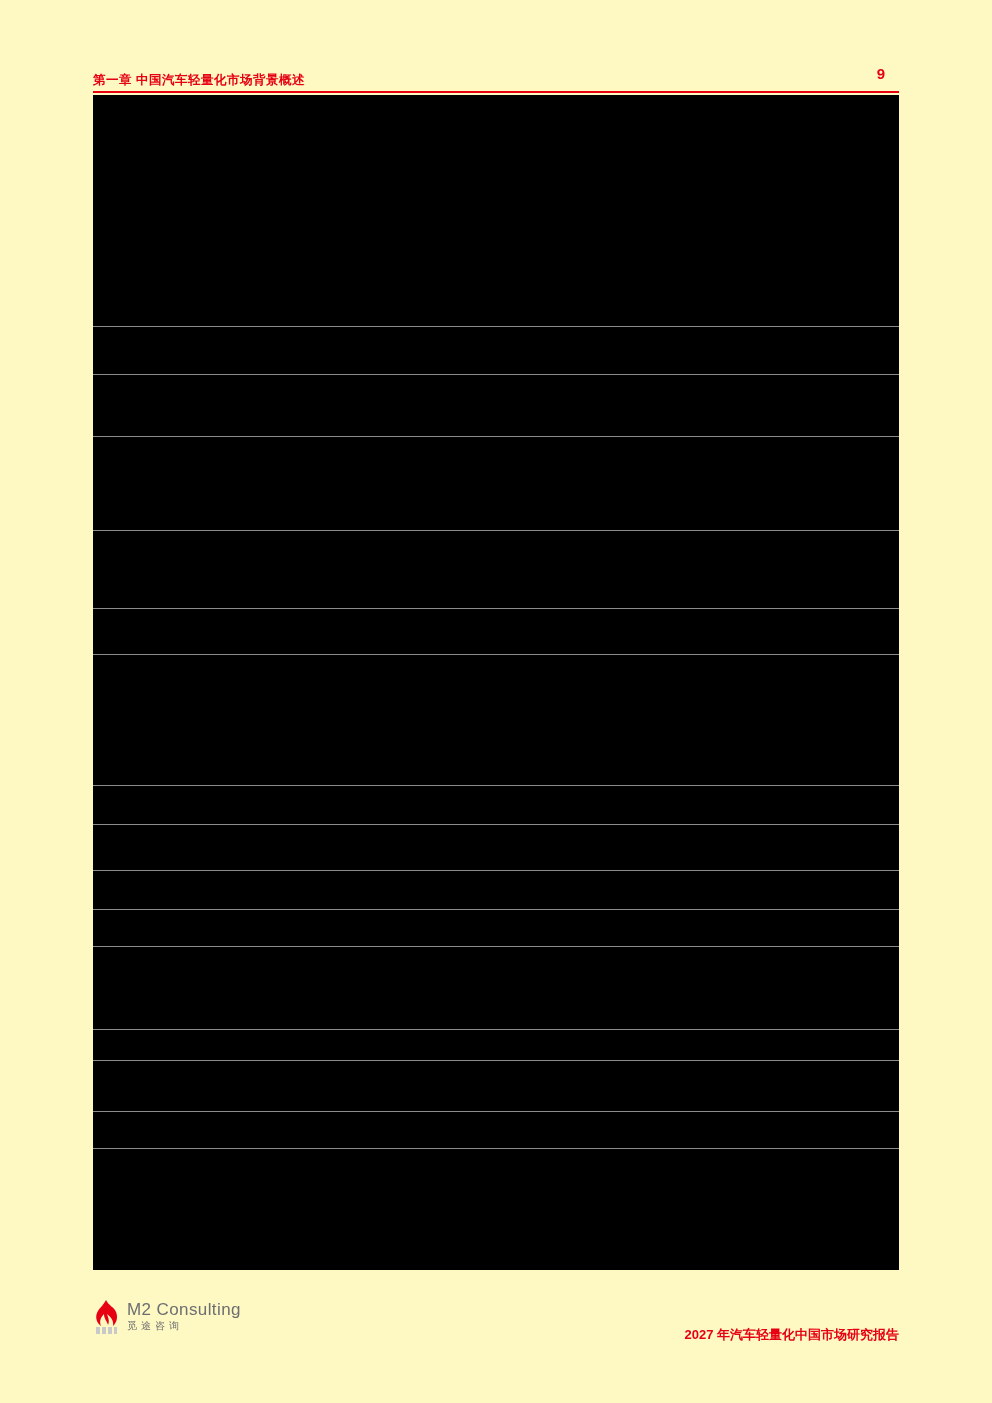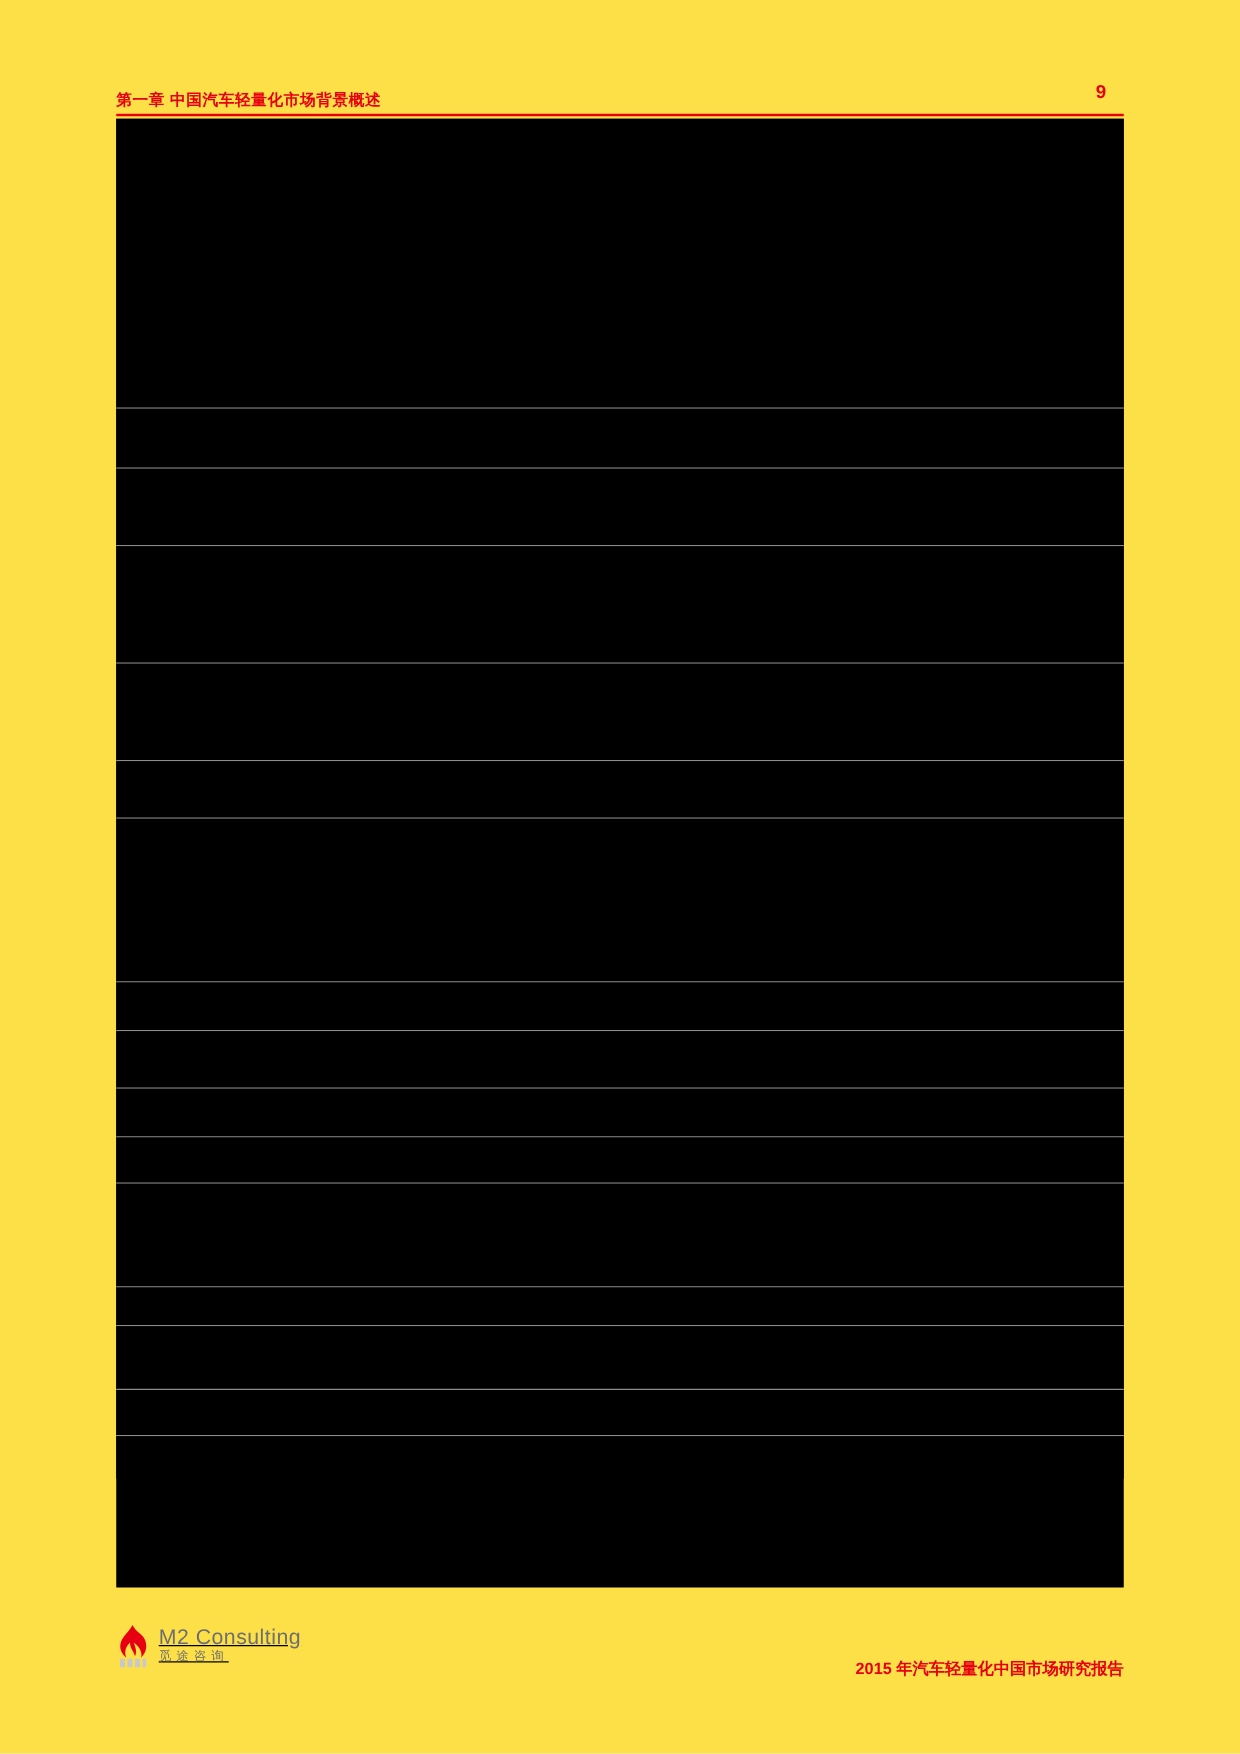--- a/index.html
+++ b/index.html
@@ -7,21 +7,21 @@
     padding: 0;
     background: #ffffff;
   }
   body {
     font-family: "Liberation Sans", sans-serif;
   }
   .page {
     position: relative;
     width: 992px;
     height: 1403px;
-    background: #fde047;
+    background: #fef9c3;
     overflow: hidden;
     margin: 0 auto;
   }
 
   
   .header {
     position: absolute;
     left: 93px;
     top: 72px;
     width: 806px;
@@ -99,21 +99,20 @@
   }
   .logo-mark {
     position: relative;
     width: 26px;
     height: 34px;
   }
   .logo-text {
     display: flex;
     flex-direction: column;
     justify-content: center;
-    text-decoration: underline;
   }
   .logo-main {
     font-size: 17px;
     color: #6d6e71;
     letter-spacing: 0.4px;
     line-height: 1.05;
   }
   .logo-sub {
     font-size: 10px;
     color: #6d6e71;
@@ -169,16 +168,16 @@
           <rect x="9" y="27" width="4" height="7" fill="#c9c9c9"></rect>
           <rect x="15" y="27" width="4" height="7" fill="#c9c9c9"></rect>
           <rect x="21" y="27" width="3" height="7" fill="#c9c9c9"></rect>
         </svg>
       </div>
       <div class="logo-text">
         <div class="logo-main">M2 Consulting</div>
         <div class="logo-sub">觅途咨询</div>
       </div>
     </div>
-    <div class="footer-right">2015 年汽车轻量化中国市场研究报告</div>
+    <div class="footer-right">2027 年汽车轻量化中国市场研究报告</div>
   </div>
 
 </div>
 
 </body></html>

